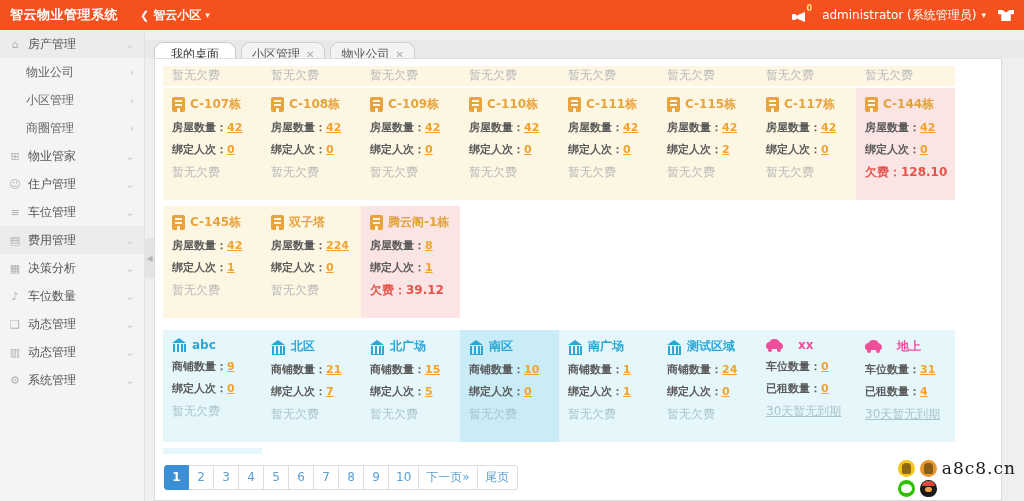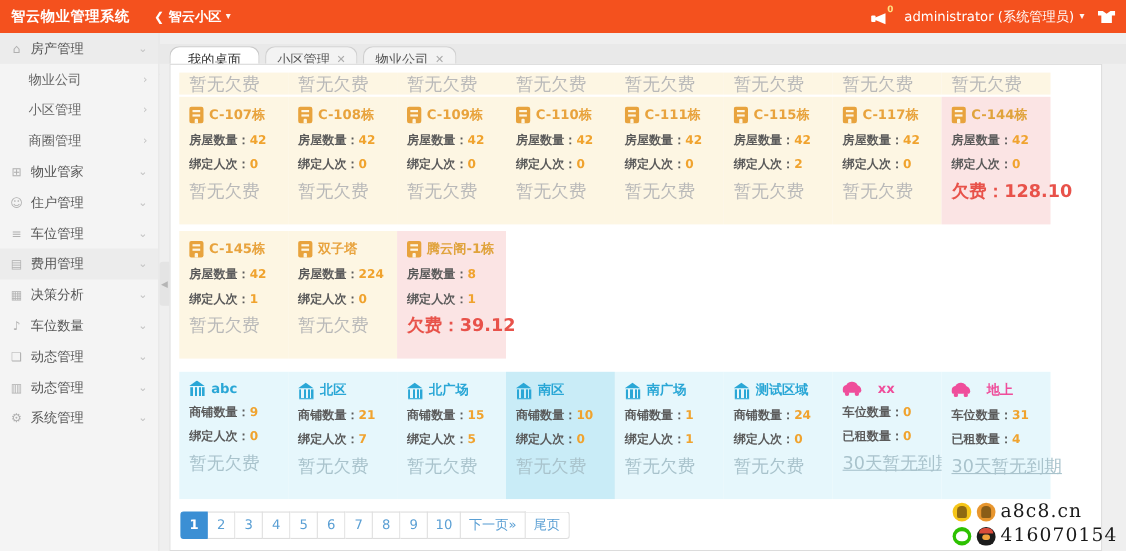--- a/index.html
+++ b/index.html
@@ -143,22 +143,22 @@
 
   .card-title {
     display: flex; align-items: center; gap: 5px;
     font-size: 12px; font-weight: bold;
     margin-bottom: 7px; white-space: nowrap; overflow: hidden;
   }
   .card-line {
     font-size: 11px; color: #5a5a5a; margin-bottom: 7px;
     white-space: nowrap; font-weight: bold;
   }
-  .card-line .val { font-weight: bold; }
-  .card-foot { font-size: 16px; white-space: nowrap; }
+  .card-line .val { font-weight: bold; text-decoration: underline; }
+  .card-foot { font-size: 12px; white-space: nowrap; }
 
   
   .card.bldg { background: #fdf6e3; }
   .card.bldg .card-title { color: #e8a33d; }
   .card.bldg .val { color: #f0a32e; }
   .card.bldg .card-foot { color: #b9b9b9; }
   .card.bldg.debt { background: #fbe4e4; }
   .card.bldg.debt .card-foot { color: #e8524a; font-weight: bold; }
   .card.bldg.debt .card-title { color: #e0a33c; }
 
@@ -627,15 +627,14 @@
 
 <div class="watermark">
   <div class="wm-row">
     <span class="wm-ic a"></span>
     <span class="wm-ic b"></span>
     <span class="wm-text">a8c8.cn</span>
   </div>
   <div class="wm-row">
     <span class="wm-ic c"></span>
     <span class="wm-ic d"></span>
-    <span class="wm-text">416070154</span>
   </div>
 </div>
 
 </body></html>

